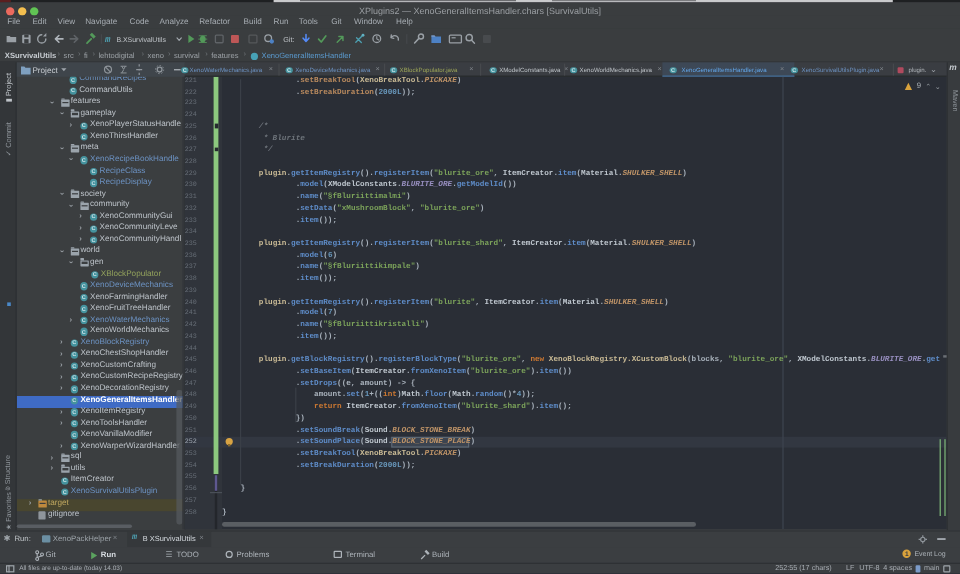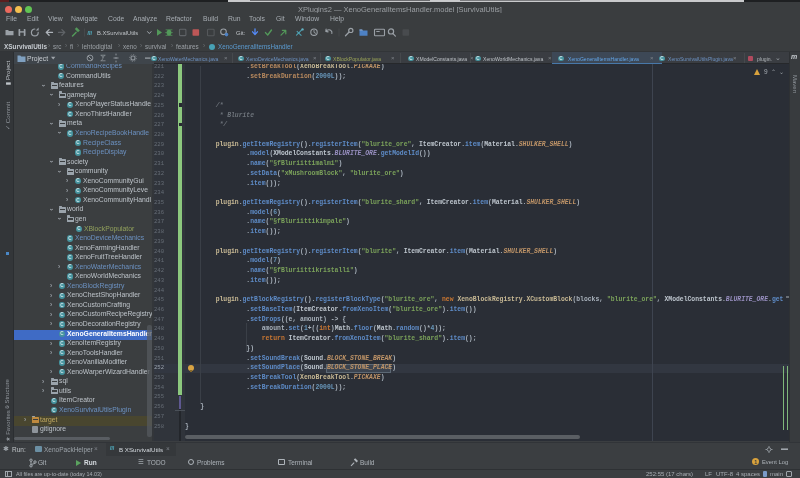--- a/index.html
+++ b/index.html
@@ -38,21 +38,21 @@
 <div class="abs" style="left:0;top:0;width:800px;height:2px;background:#1E2022;"></div>
 <div class="abs" style="left:0;top:0;width:9px;height:2px;background:#5A1F1F;"></div>
 <div class="abs" style="left:228px;top:0;width:516px;height:2px;background:#C9CACC;"></div>
 <div class="abs" style="left:250px;top:0;width:180px;height:1.4px;background:#6a6b6e;"></div>
 <div class="abs" style="left:460px;top:0;width:120px;height:1.4px;background:#7a7b7e;"></div>
 
 <div class="abs" style="left:0;top:2px;width:800px;height:11px;background:#3A3D3F;"></div>
 <div class="abs" style="left:5px;top:5.5px;width:7px;height:7px;border-radius:50%;background:#EC6A5E;"></div>
 <div class="abs" style="left:15px;top:5.5px;width:7px;height:7px;border-radius:50%;background:#F4BF4F;"></div>
 <div class="abs" style="left:25px;top:5.5px;width:7px;height:7px;border-radius:50%;background:#61C454;"></div>
-<div class="abs" style="left:0;top:4.5px;width:800px;text-align:center;font-size:7.5px;color:#9B9FA3;">XPlugins2 — XenoGeneralItemsHandler.model [SurvivalUtils]</div>
+<div class="abs" style="left:0;top:4.5px;width:800px;text-align:center;font-size:7.5px;color:#9B9FA3;">XPlugins2 — XenoGeneralItemsHandler.chars [SurvivalUtils]</div>
 
 <div class="abs" style="left:0;top:13px;width:800px;height:11px;background:#3A3D3F;"></div>
 <div class="mi" style="left:6px;top:15px;">File</div>
 <div class="mi" style="left:27px;top:15px;">Edit</div>
 <div class="mi" style="left:48px;top:15px;">View</div>
 <div class="mi" style="left:71px;top:15px;">Navigate</div>
 <div class="mi" style="left:108px;top:15px;">Code</div>
 <div class="mi" style="left:133px;top:15px;">Analyze</div>
 <div class="mi" style="left:166px;top:15px;">Refactor</div>
 <div class="mi" style="left:203px;top:15px;">Build</div>

